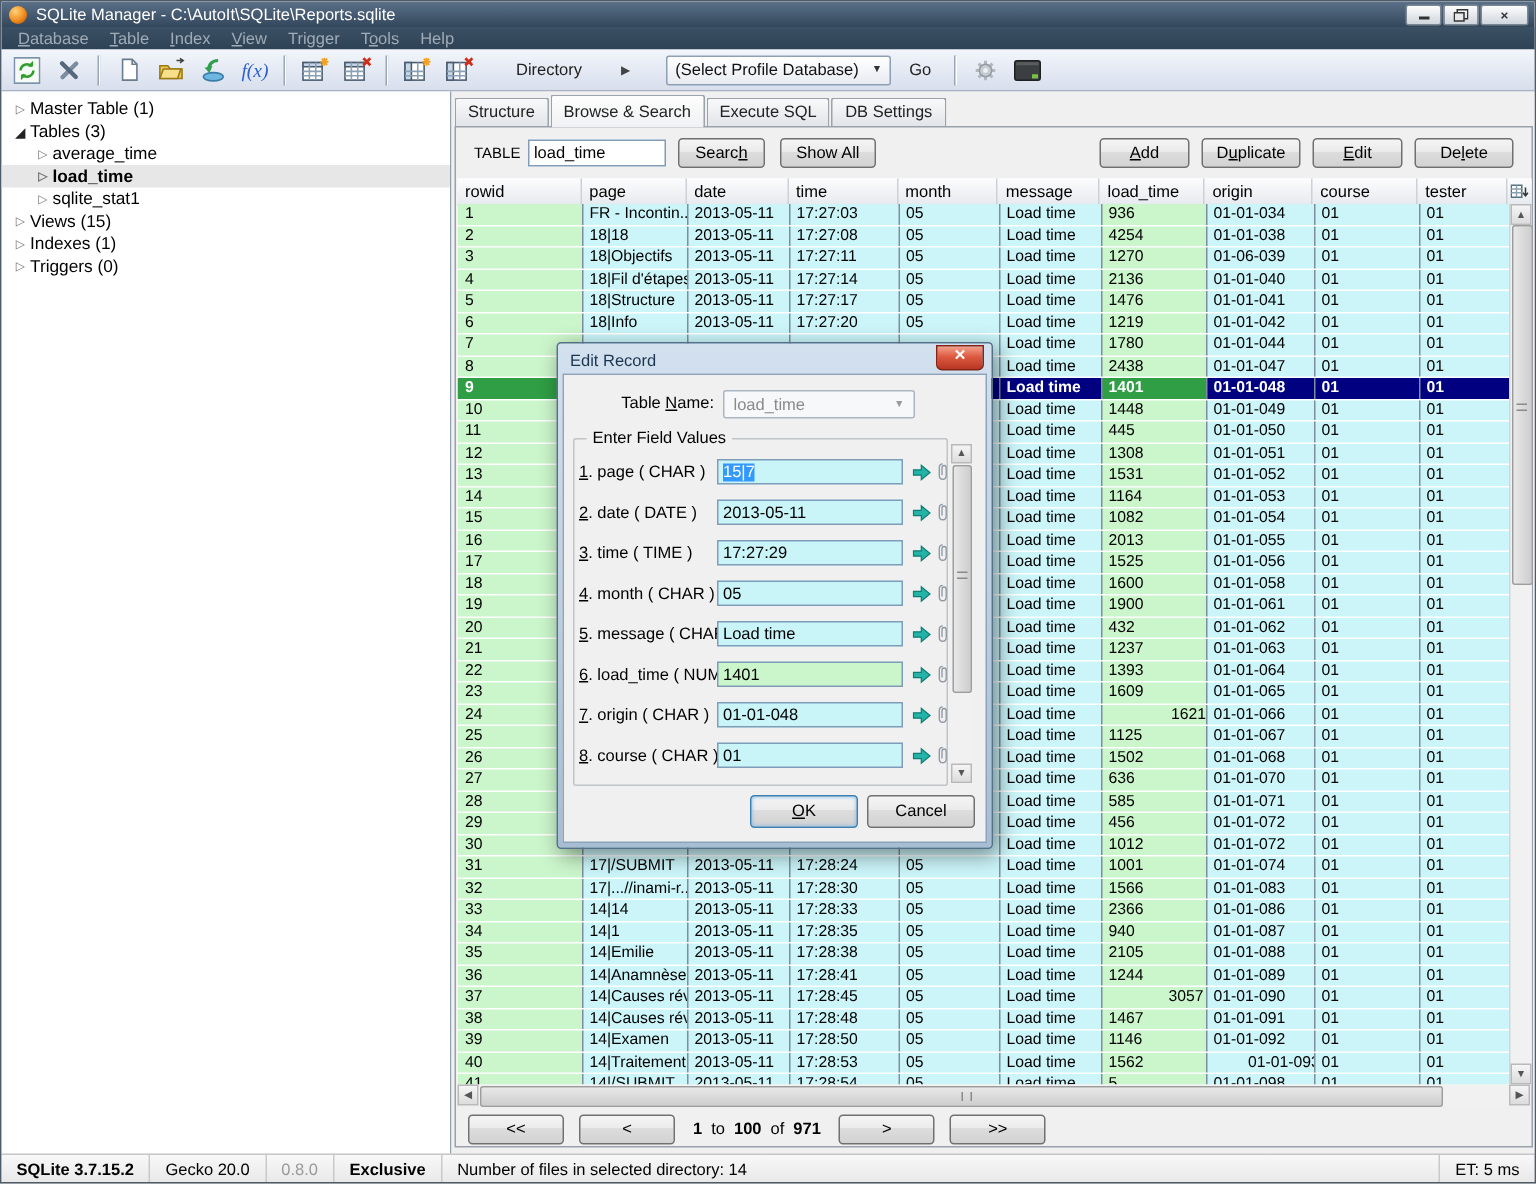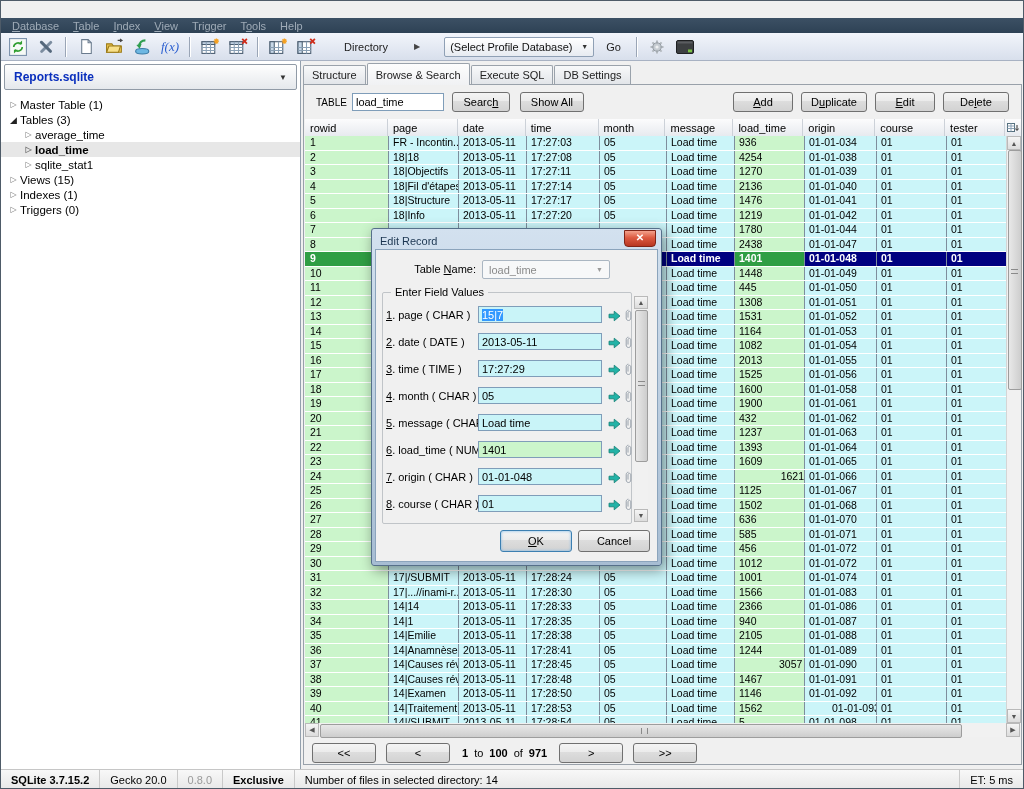--- a/index.html
+++ b/index.html
@@ -160,20 +160,38 @@
   .okbtn{position:absolute;left:124px;top:280px;width:72px;height:22px;
     border-color:#3c7fb1;box-shadow:inset 0 0 3px #7ab8e8;}
   .cancelbtn{position:absolute;left:202px;top:280px;width:72px;height:22px;}
   u{text-decoration:underline;}
 </style>
 </head>
 <body>
 
 <div id="app">
 
+  <div class="titlebar">
+    <span class="fficon"></span>
+    <span>SQLite Manager - C:\AutoIt\SQLite\Reports.sqlite</span>
+    <span class="winbtns">
+      <span class="winbtn">
+          <span class="minglyph"></span>
+        </span>
+      <span class="winbtn">
+        <svg width="10" height="9" viewBox="0 0 10 9">
+            <rect x="2.5" y="0.5" width="7" height="6" fill="none" stroke="#333"></rect>
+            <rect x="0.5" y="2.5" width="6.5" height="5.5" fill="#e8e8e8" stroke="#333"></rect>
+          </svg>
+      </span>
+      <span class="winbtn close">
+          <span class="xglyph">×</span>
+        </span>
+    </span>
+  </div>
 
   <div class="menubar">
       <span class="menuitem"><u>D</u>atabase</span>
       <span class="menuitem"><u>T</u>able</span>
       <span class="menuitem"><u>I</u>ndex</span>
       <span class="menuitem"><u>V</u>iew</span>
       <span class="menuitem">Trigger</span>
       <span class="menuitem">T<u>o</u>ols</span>
       <span class="menuitem">Help</span>
     </div>
@@ -274,24 +292,20 @@
     <span class="tbtn">
       <svg width="18" height="14" viewBox="0 0 18 14">
           <rect x="0.5" y="0.5" width="17" height="13" rx="1.5" fill="#3c3f41" stroke="#1e2022"></rect>
           <rect x="1.5" y="1.5" width="15" height="2" fill="#5a5d60"></rect>
           <rect x="12" y="9.5" width="4" height="2.8" fill="#7ac143"></rect>
         </svg>
     </span>
   </div>
 
   <div class="sidebar">
-    <div class="dbcombo">
-      <span>Reports.sqlite</span>
-      <span class="arr">▼</span>
-    </div>
     <div class="tree">
         <div class="treeitem" style="padding-left: 6px;">
           <span class="arrow">▷</span>
           <span>Master Table (1)</span>
         </div>
         <div class="treeitem" style="padding-left: 6px;">
           <span class="arrow exp">◢</span>
           <span>Tables (3)</span>
         </div>
         <div class="treeitem" style="padding-left: 21px;">
@@ -389,21 +403,21 @@
               <div class="gc cyan" style="width: 60px;">01</div>
             </div>
             <div class="grow">
               <div class="gc green first" style="width: 83px;">3</div>
               <div class="gc cyan" style="width: 70px;">18|Objectifs</div>
               <div class="gc cyan" style="width: 68px;">2013-05-11</div>
               <div class="gc cyan" style="width: 73px;">17:27:11</div>
               <div class="gc cyan" style="width: 67px;">05</div>
               <div class="gc cyan" style="width: 68px;">Load time</div>
               <div class="gc green" style="width: 70px;">1270</div>
-              <div class="gc cyan" style="width: 72px;">01-01-039</div>
+              <div class="gc cyan" style="width: 72px;">01-06-039</div>
               <div class="gc cyan" style="width: 70px;">01</div>
               <div class="gc cyan" style="width: 60px;">01</div>
             </div>
             <div class="grow">
               <div class="gc green first" style="width: 83px;">4</div>
               <div class="gc cyan" style="width: 70px;">18|Fil d'étapes</div>
               <div class="gc cyan" style="width: 68px;">2013-05-11</div>
               <div class="gc cyan" style="width: 73px;">17:27:14</div>
               <div class="gc cyan" style="width: 67px;">05</div>
               <div class="gc cyan" style="width: 68px;">Load time</div>

